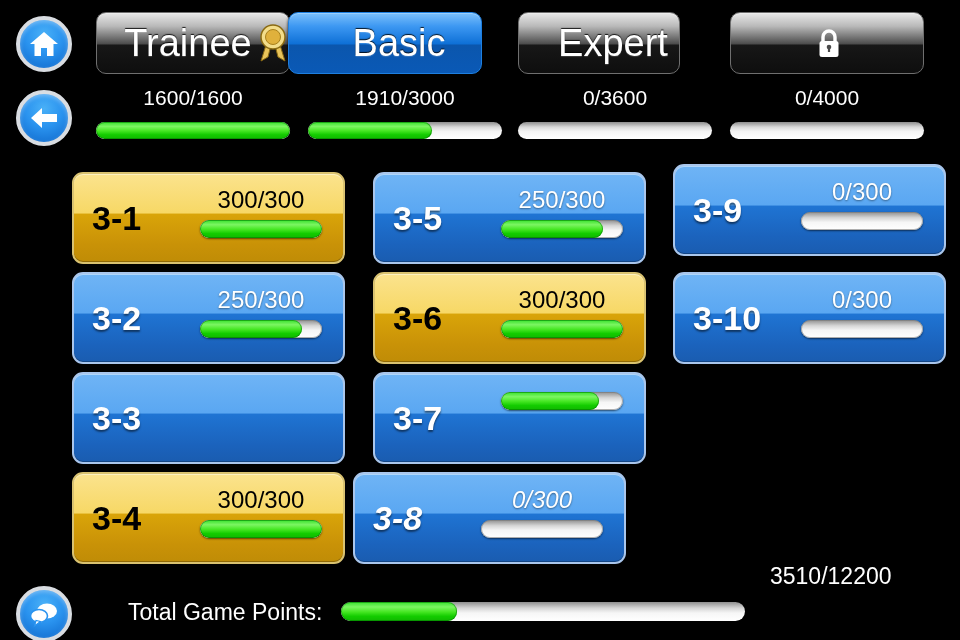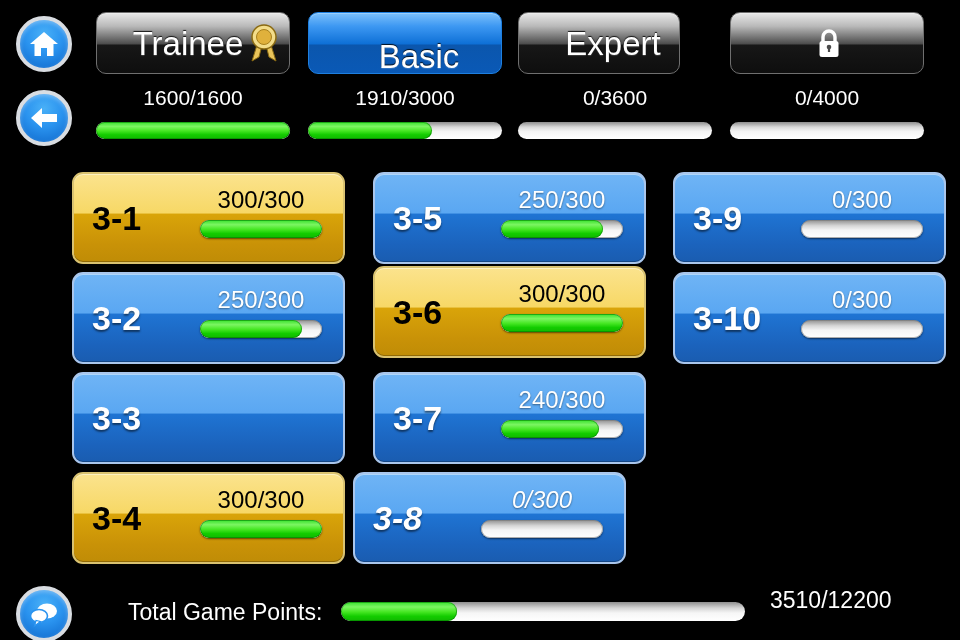--- a/index.html
+++ b/index.html
@@ -53,21 +53,21 @@
     box-shadow: 0 1px 3px rgba(0,0,0,0.9), inset 0 1px 0 rgba(255,255,255,0.25);
   }
   .tab-dark {
     background: linear-gradient(to bottom, #e9e9e9 0%, #b9b9b9 22%, #4a4a4a 52%, #171717 53%, #0e0e0e 100%);
   }
   .tab-blue {
     background: linear-gradient(to bottom, #7cc0fb 0%, #3d98f2 22%, #0d6fd6 52%, #0b56ad 53%, #0a59b6 100%);
     border: 1px solid #1d7fe0;
   }
   .tab-label {
-    font-size: 33px;
+    font-size: 38px;
     color: #ffffff;
     text-shadow: 0 -1px 1px rgba(0,0,0,0.85), 0 1px 1px rgba(255,255,255,0.18);
     letter-spacing: 0px;
     line-height: 1;
     white-space: nowrap;
     margin-left: 28px;
   }
   .tab-icon { margin-left: 4px; display: flex; align-items: center; }
 
   
@@ -175,21 +175,21 @@
     width: 404px;
     height: 19px;
     border-radius: 10px;
     background: linear-gradient(to bottom, #8f8f8f 0%, #d6d6d6 32%, #f6f6f6 58%, #ffffff 100%);
     box-shadow: 0 1px 2px rgba(0,0,0,0.6);
     overflow: hidden;
   }
   #total-score {
     position: absolute;
     left: 770px;
-    top: 588px;
+    top: 564px;
     font-size: 23px;
     color: #ffffff;
     line-height: 24px;
     white-space: nowrap;
   }
 </style>
 </head>
 <body>
 
 <div class="nav-btn" id="home-button">
@@ -228,21 +228,21 @@
           <path d="M24 22 L29 38 L22 34 L20 26 Z" fill="#e9c45a" stroke="#8a6a12" stroke-width="1"></path>
           <circle cx="17" cy="14" r="12" fill="#f3dd8a" stroke="#8a6a12" stroke-width="1.5"></circle>
           <circle cx="17" cy="14" r="7.5" fill="#e0b13c" stroke="#a8801c" stroke-width="1"></circle>
         </svg>
       </span>
     </div>
     <div class="tier-score" style="left: 96px; width: 194px;">1600/1600</div>
     <div class="tier-bar" style="left: 96px; width: 194px;">
       <div class="fill" style="width: 100%;"></div>
     </div>
-    <div class="tab tab-blue" style="left: 308px; width: 194px; align-items: flex-end;">
+    <div class="tab tab-blue" style="left: 288px; width: 194px;">
       <span class="tab-label">Basic</span>
     </div>
     <div class="tier-score" style="left: 308px; width: 194px;">1910/3000</div>
     <div class="tier-bar" style="left: 308px; width: 194px;">
       <div class="fill" style="width: 63.7%;"></div>
     </div>
     <div class="tab tab-dark" style="left: 518px; width: 162px;">
       <span class="tab-label">Expert</span>
     </div>
     <div class="tier-score" style="left: 518px; width: 194px;">0/3600</div>
@@ -303,51 +303,50 @@
     <div class="tile tile-blue" style="left: 373px; top: 172px;">
       <div class="tile-inner"></div>
       <div class="tile-label">3-5</div>
       <div class="tile-right">
         <div class="tile-score">250/300</div>
         <div class="pb">
           <div class="fill" style="width: 83.3%;"></div>
         </div>
       </div>
     </div>
-    <div class="tile tile-gold" style="left: 373px; top: 266px;">
+    <div class="tile tile-gold" style="left: 373px; top: 272px;">
       <div class="tile-inner"></div>
       <div class="tile-label">3-6</div>
       <div class="tile-right">
         <div class="tile-score">300/300</div>
         <div class="pb">
           <div class="fill" style="width: 100%;"></div>
         </div>
       </div>
     </div>
     <div class="tile tile-blue" style="left: 373px; top: 372px;">
       <div class="tile-inner"></div>
       <div class="tile-label">3-7</div>
       <div class="tile-right">
-        <div class="tile-score">240/300</div>
         <div class="pb">
           <div class="fill" style="width: 80%;"></div>
         </div>
       </div>
     </div>
     <div class="tile tile-blue" style="left: 353px; top: 472px; font-style: italic;">
       <div class="tile-inner"></div>
       <div class="tile-label">3-8</div>
       <div class="tile-right">
         <div class="tile-score">0/300</div>
         <div class="pb">
           <div class="fill" style="width: 0%;"></div>
         </div>
       </div>
     </div>
-    <div class="tile tile-blue" style="left: 673px; top: 172px;">
+    <div class="tile tile-blue" style="left: 673px; top: 164px;">
       <div class="tile-inner"></div>
       <div class="tile-label">3-9</div>
       <div class="tile-right">
         <div class="tile-score">0/300</div>
         <div class="pb">
           <div class="fill" style="width: 0%;"></div>
         </div>
       </div>
     </div>
     <div class="tile tile-blue" style="left: 673px; top: 272px;">

